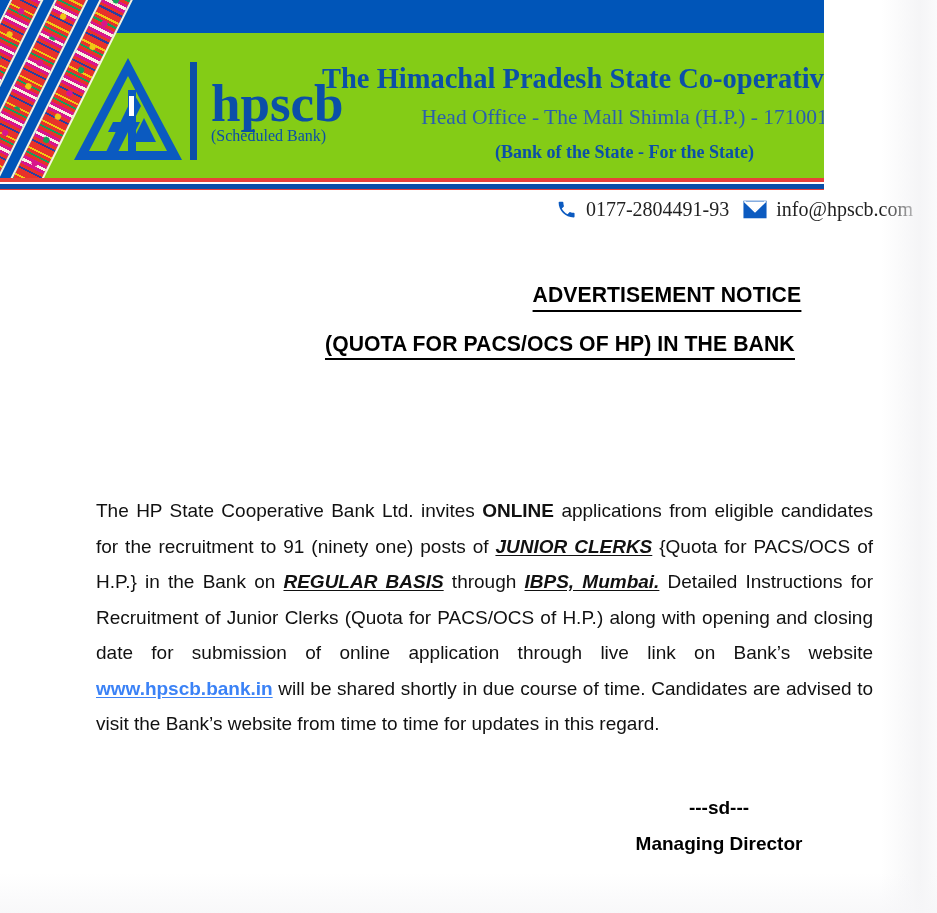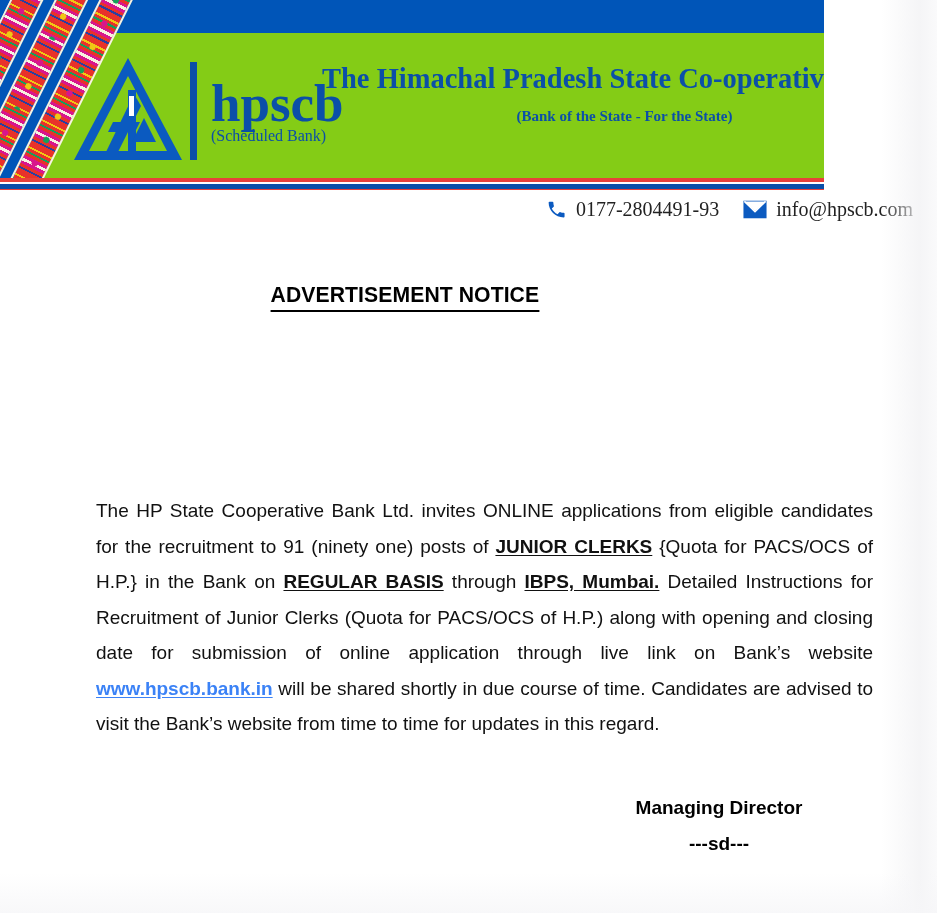--- a/index.html
+++ b/index.html
@@ -156,55 +156,55 @@
     font-family: "Liberation Serif", serif;
     font-size: 21.5px;
     color: #2a5fae;
     line-height: 1.2;
     margin-top: 9px;
     white-space: nowrap;
   }
   .bank-tag {
     font-family: "Liberation Serif", serif;
     font-weight: bold;
-    font-size: 15px;
+    font-size: 18px;
     color: #0b4fa8;
     margin-top: 12px;
     white-space: nowrap;
   }
 
   
   .rule-stack { position: absolute; left: 0; width: 937px; }
   .rule-red-top  { top: 178px; height: 4px;  background: #e8413a; }
   .rule-gap      { top: 182px; height: 2px;  background: #ffffff; }
   .rule-blue     { top: 184px; height: 5px;  background: #0b4fa8; }
   .rule-red-bot  { top: 189px; height: 5px;  background: #e8413a; }
 
   
   .contact {
     position: absolute;
     left: 0; top: 198px;
     width: 913px;
     display: flex;
     justify-content: flex-end;
     align-items: center;
-    gap: 24px;
+    gap: 14px;
     font-family: "Liberation Serif", serif;
     font-size: 20px;
     color: #1c1c1c;
   }
   .contact-item { display: flex; align-items: center; gap: 9px; }
   .contact-item .txt { color: #222222; }
 
   
   .titles {
     position: absolute;
     left: 0; top: 284px;
     width: 810px;
-    text-align: center;
+    text-align: right;
   }
   .title-line {
     font-family: "Liberation Sans", sans-serif;
     font-weight: bold;
     font-size: 22.5px;
     color: #000000;
     letter-spacing: 0.1px;
     line-height: 1.0;
     margin-bottom: 21px;
     display: block;
@@ -222,22 +222,22 @@
     left: 96px;
     top: 474px;
     width: 777px;
     font-family: "Liberation Sans", sans-serif;
     font-size: 19px;
     line-height: 35.5px;
     color: #111111;
     text-align: justify;
     text-justify: inter-word;
   }
-  .body-copy b { font-weight: normal; }
-  .b-ul { font-weight: bold; text-decoration: underline; text-underline-offset: 2px; }
+  .body-copy b { font-weight: bold; }
+  .b-ul { font-weight: bold; text-decoration: underline; text-underline-offset: 2px; font-style: italic; }
   .b-link {
     font-weight: bold;
     color: #3b82f6;
     text-decoration: underline;
     text-underline-offset: 2px;
   }
 
   
   .sign {
     position: absolute;
@@ -301,20 +301,21 @@
       </svg>
       <div class="logo-rule"></div>
       <div class="logo-words">
         <div class="logo-hpscb">hpscb</div>
         <div class="logo-sched">(Scheduled Bank)</div>
       </div>
     </div>
 
     <div class="lh-names">
       <div class="bank-name">The Himachal Pradesh State Co-operative Bank Ltd.</div>
+      <div class="bank-office">Head Office - The Mall Shimla (H.P.) - 171001</div>
       <div class="bank-tag">(Bank of the State - For the State)</div>
     </div>
 
     <div class="rule-stack rule-red-top"></div>
     <div class="rule-stack rule-gap"></div>
     <div class="rule-stack rule-blue"></div>
     <div class="rule-stack rule-red-bot"></div>
   </div>
 
   <div class="contact">
@@ -331,24 +332,27 @@
         <path d="M1.5 1.2 L13 12.4 L24.5 1.2" fill="none" stroke="#ffffff" stroke-width="1.6"></path>
       </svg>
       <span class="txt">info@hpscb.com</span>
     </div>
   </div>
 
   <div class="titles">
     <div class="title-line">
       <span>ADVERTISEMENT NOTICE</span>
     </div>
+    <div class="title-line">
+      <span>(QUOTA FOR PACS/OCS OF HP) IN THE BANK</span>
+    </div>
   </div>
 
   <p class="body-copy"><span>The HP State Cooperative Bank Ltd. invites </span><b>ONLINE</b><span> applications from eligible candidates for the recruitment to 91 (ninety one) posts of </span><span class="b-ul">JUNIOR CLERKS</span><span> {Quota for PACS/OCS of H.P.} in the Bank on </span><span class="b-ul">REGULAR BASIS</span><span> through </span><span class="b-ul">IBPS, Mumbai.</span><span> Detailed Instructions for Recruitment of Junior Clerks (Quota for PACS/OCS of H.P.) along with opening and closing date for submission of online application through live link on Bank’s website </span><a class="b-link" href="#">www.hpscb.bank.in</a><span> will be shared shortly in due course of time. Candidates are advised to visit the Bank’s website from time to time for updates in this regard.</span></p>
 
   <div class="sign">
+    <div>---sd---</div>
     <div>Managing Director</div>
-    <div>---sd---</div>
   </div>
 
   <div class="page-shade-r"></div>
   <div class="page-shade-b"></div>
 </div>
 
 </body></html>

